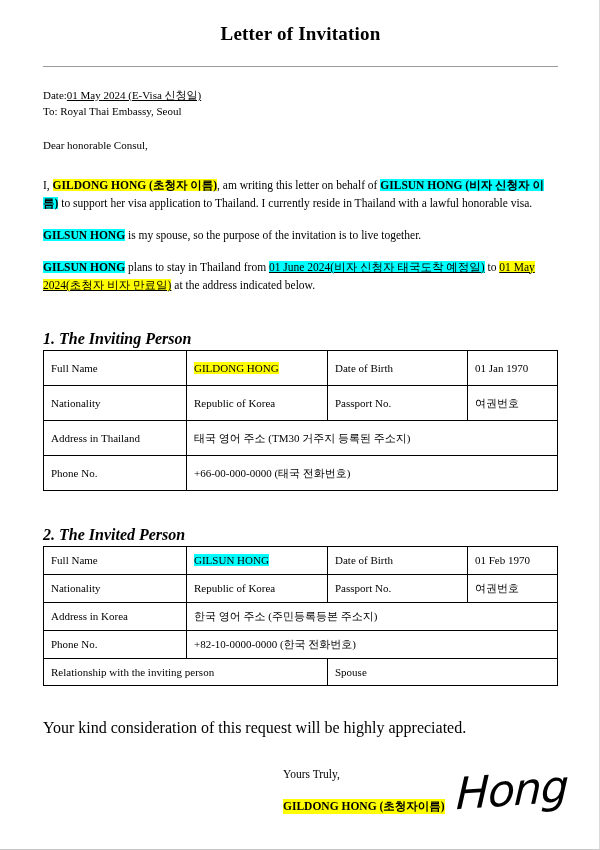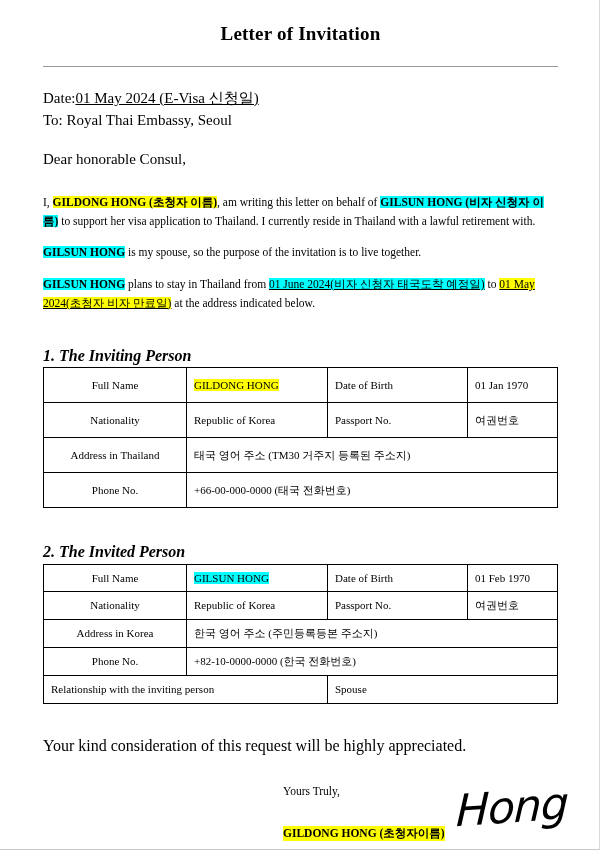--- a/index.html
+++ b/index.html
@@ -41,21 +41,21 @@
   }
   .title-rule {
     margin-top: 21px;
     height: 1px;
     background: #9a9a9a;
     width: 100%;
   }
 
   
   .line {
-    font-size: 15px;
+    font-size: 11px;
     line-height: 1.45;
   }
   .m-date   { margin-top: 21px; }
   .m-to     { }
   .m-dear   { margin-top: 18px; }
 
   .u { text-decoration: underline; }
 
   
   .para {
@@ -90,21 +90,21 @@
   table.info td {
     border: 1px solid #000000;
     padding: 6px 7px;
     vertical-align: middle;
     line-height: 1.35;
     word-break: break-word;
   }
   table.info.t1 td { height: 22px; }
   table.info.t2 td { height: 14px; }
 
-  .c1 { width: 128px; text-align: center; }
+  .c1 { width: 128px; }
   .c2 { width: 126px; margin-top: 45px; }
   .c3 { width: 125px; }
   .c4 { width: auto; }
 
   
   .closing {
     font-size: 16px;
     margin-top: 30px;
     line-height: 1.45;
   }
@@ -114,21 +114,21 @@
     padding-left: 240px;
     height: 78px;
   }
   .yours {
     font-size: 11.5px;
     line-height: 1.4;
   }
   .signer {
     font-size: 11.5px;
     font-weight: bold;
-    margin-top: 27px;
+    margin-top: 17px;
     display: inline-block;
   }
   .sig-script {
     position: absolute;
     left: 414px;
     top: 6px;
     font-family: "DejaVu Sans", sans-serif;
     font-style: italic;
     font-size: 44px;
     font-weight: 500;
@@ -150,21 +150,21 @@
 
     <div class="line m-date">
       <span>Date:</span><span class="u">01 May 2024 (E-Visa 신청일)</span>
     </div>
 
     <div class="line m-to">To: Royal Thai Embassy, Seoul</div>
 
     <div class="line m-dear">Dear honorable Consul,</div>
 
     <div class="para">
-      <span>I, </span><span class="hl-y b">GILDONG HONG (초청자 이름)</span><span>, am writing this letter on behalf of </span><span class="hl-c b">GILSUN HONG (비자 신청자 이름)</span><span> to support her visa application to Thailand. I currently reside in Thailand with a lawful retirement with.</span>
+      <span>I, </span><span class="hl-y b">GILDONG HONG (초청자 이름)</span><span>, am writing this letter on behalf of </span><span class="hl-c b">GILSUN HONG (비자 신청자 이름)</span><span> to support her visa application to Thailand. I currently reside in Thailand with a lawful honorable visa.</span>
     </div>
 
     <div class="para tight">
       <span class="hl-c b">GILSUN HONG</span><span> is my spouse, so the purpose of the invitation is to live together.</span>
     </div>
 
     <div class="para tight">
       <span class="hl-c b">GILSUN HONG</span><span> plans to stay in Thailand from </span><span class="hl-c u">01 June 2024(비자 신청자 태국도착 예정일)</span><span> to </span><span class="hl-y u">01 May 2024(초청자 비자 만료일)</span><span> at the address indicated below.</span>
     </div>
 

